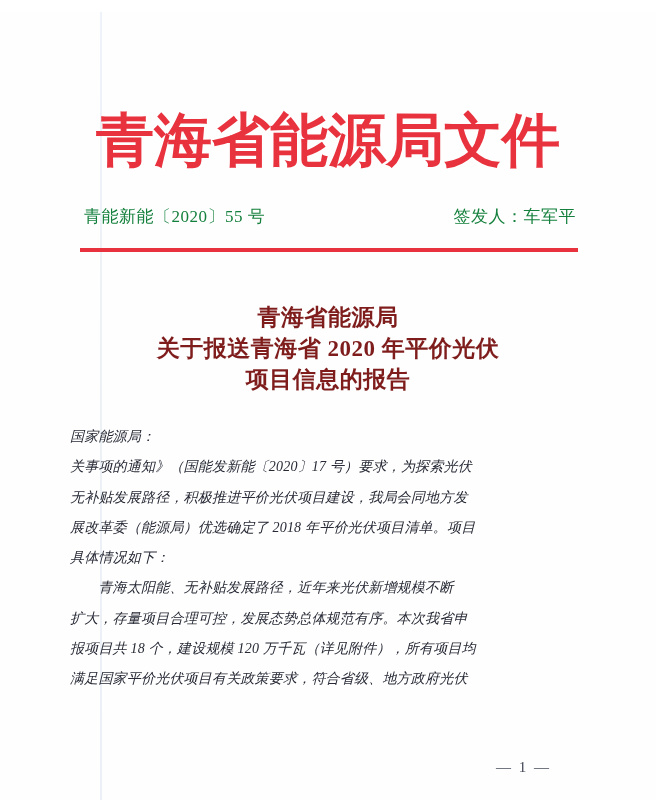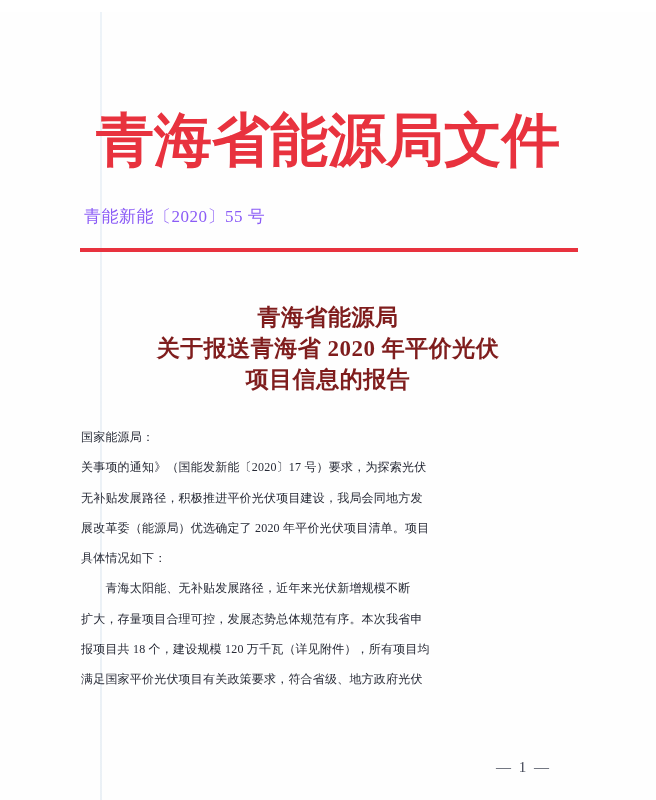--- a/index.html
+++ b/index.html
@@ -39,21 +39,21 @@
   .ref-row {
     position: absolute;
     top: 194px;
     left: 84px;
     right: 80px;
     display: flex;
     justify-content: space-between;
     align-items: baseline;
     font-size: 17px;
     line-height: 22px;
-    color: #8b5cf6;
+    color: #15803d;
     letter-spacing: 0.5px;
   }
   .red-rule {
     position: absolute;
     top: 236px;
     left: 80px;
     width: 498px;
     height: 4px;
     background: var(--accent-red, #e8323e);
   }
@@ -66,26 +66,27 @@
     font-size: 23px;
     font-weight: 700;
     line-height: 31px;
     color: #7f1d1d;
     letter-spacing: 0.5px;
   }
   .doc-title div { white-space: nowrap; }
   .body-text {
     position: absolute;
     top: 410px;
-    left: 81px;
+    left: 70px;
     width: 510px;
-    font-size: 12px;
+    font-size: 14px;
     line-height: 30.3px;
     letter-spacing: 0.2px;
     color: #272a36;
+    font-style: italic;
   }
   .body-text div { white-space: nowrap; }
   .page-num {
     position: absolute;
     top: 745px;
     left: 496px;
     font-size: 15px;
     line-height: 20px;
     letter-spacing: 2px;
     color: #434857;
@@ -96,35 +97,36 @@
 <body>
 
 <div class="page" style="--accent-red: #e8323e;">
 
   <div class="fold-line"></div>
 
   <div class="letterhead">青海省能源局文件</div>
 
   <div class="ref-row">
     <span>青能新能〔2020〕55 号</span>
+    <span>签发人：车军平</span>
   </div>
 
   <div class="red-rule"></div>
 
   <div class="doc-title">
       <div>青海省能源局</div>
       <div>关于报送青海省 2020 年平价光伏</div>
       <div>项目信息的报告</div>
     </div>
 
   <div class="body-text">
       <div>国家能源局：</div>
       <div>关事项的通知》（国能发新能〔2020〕17 号）要求，为探索光伏</div>
       <div>无补贴发展路径，积极推进平价光伏项目建设，我局会同地方发</div>
-      <div>展改革委（能源局）优选确定了 2020 年平价光伏项目清单。项目</div>
+      <div>展改革委（能源局）优选确定了 2018 年平价光伏项目清单。项目</div>
       <div>具体情况如下：</div>
       <div>　　青海太阳能、无补贴发展路径，近年来光伏新增规模不断</div>
       <div>扩大，存量项目合理可控，发展态势总体规范有序。本次我省申</div>
       <div>报项目共 18 个，建设规模 120 万千瓦（详见附件），所有项目均</div>
       <div>满足国家平价光伏项目有关政策要求，符合省级、地方政府光伏</div>
     </div>
 
   <div class="page-num">— 1 —</div>
 
 </div>

